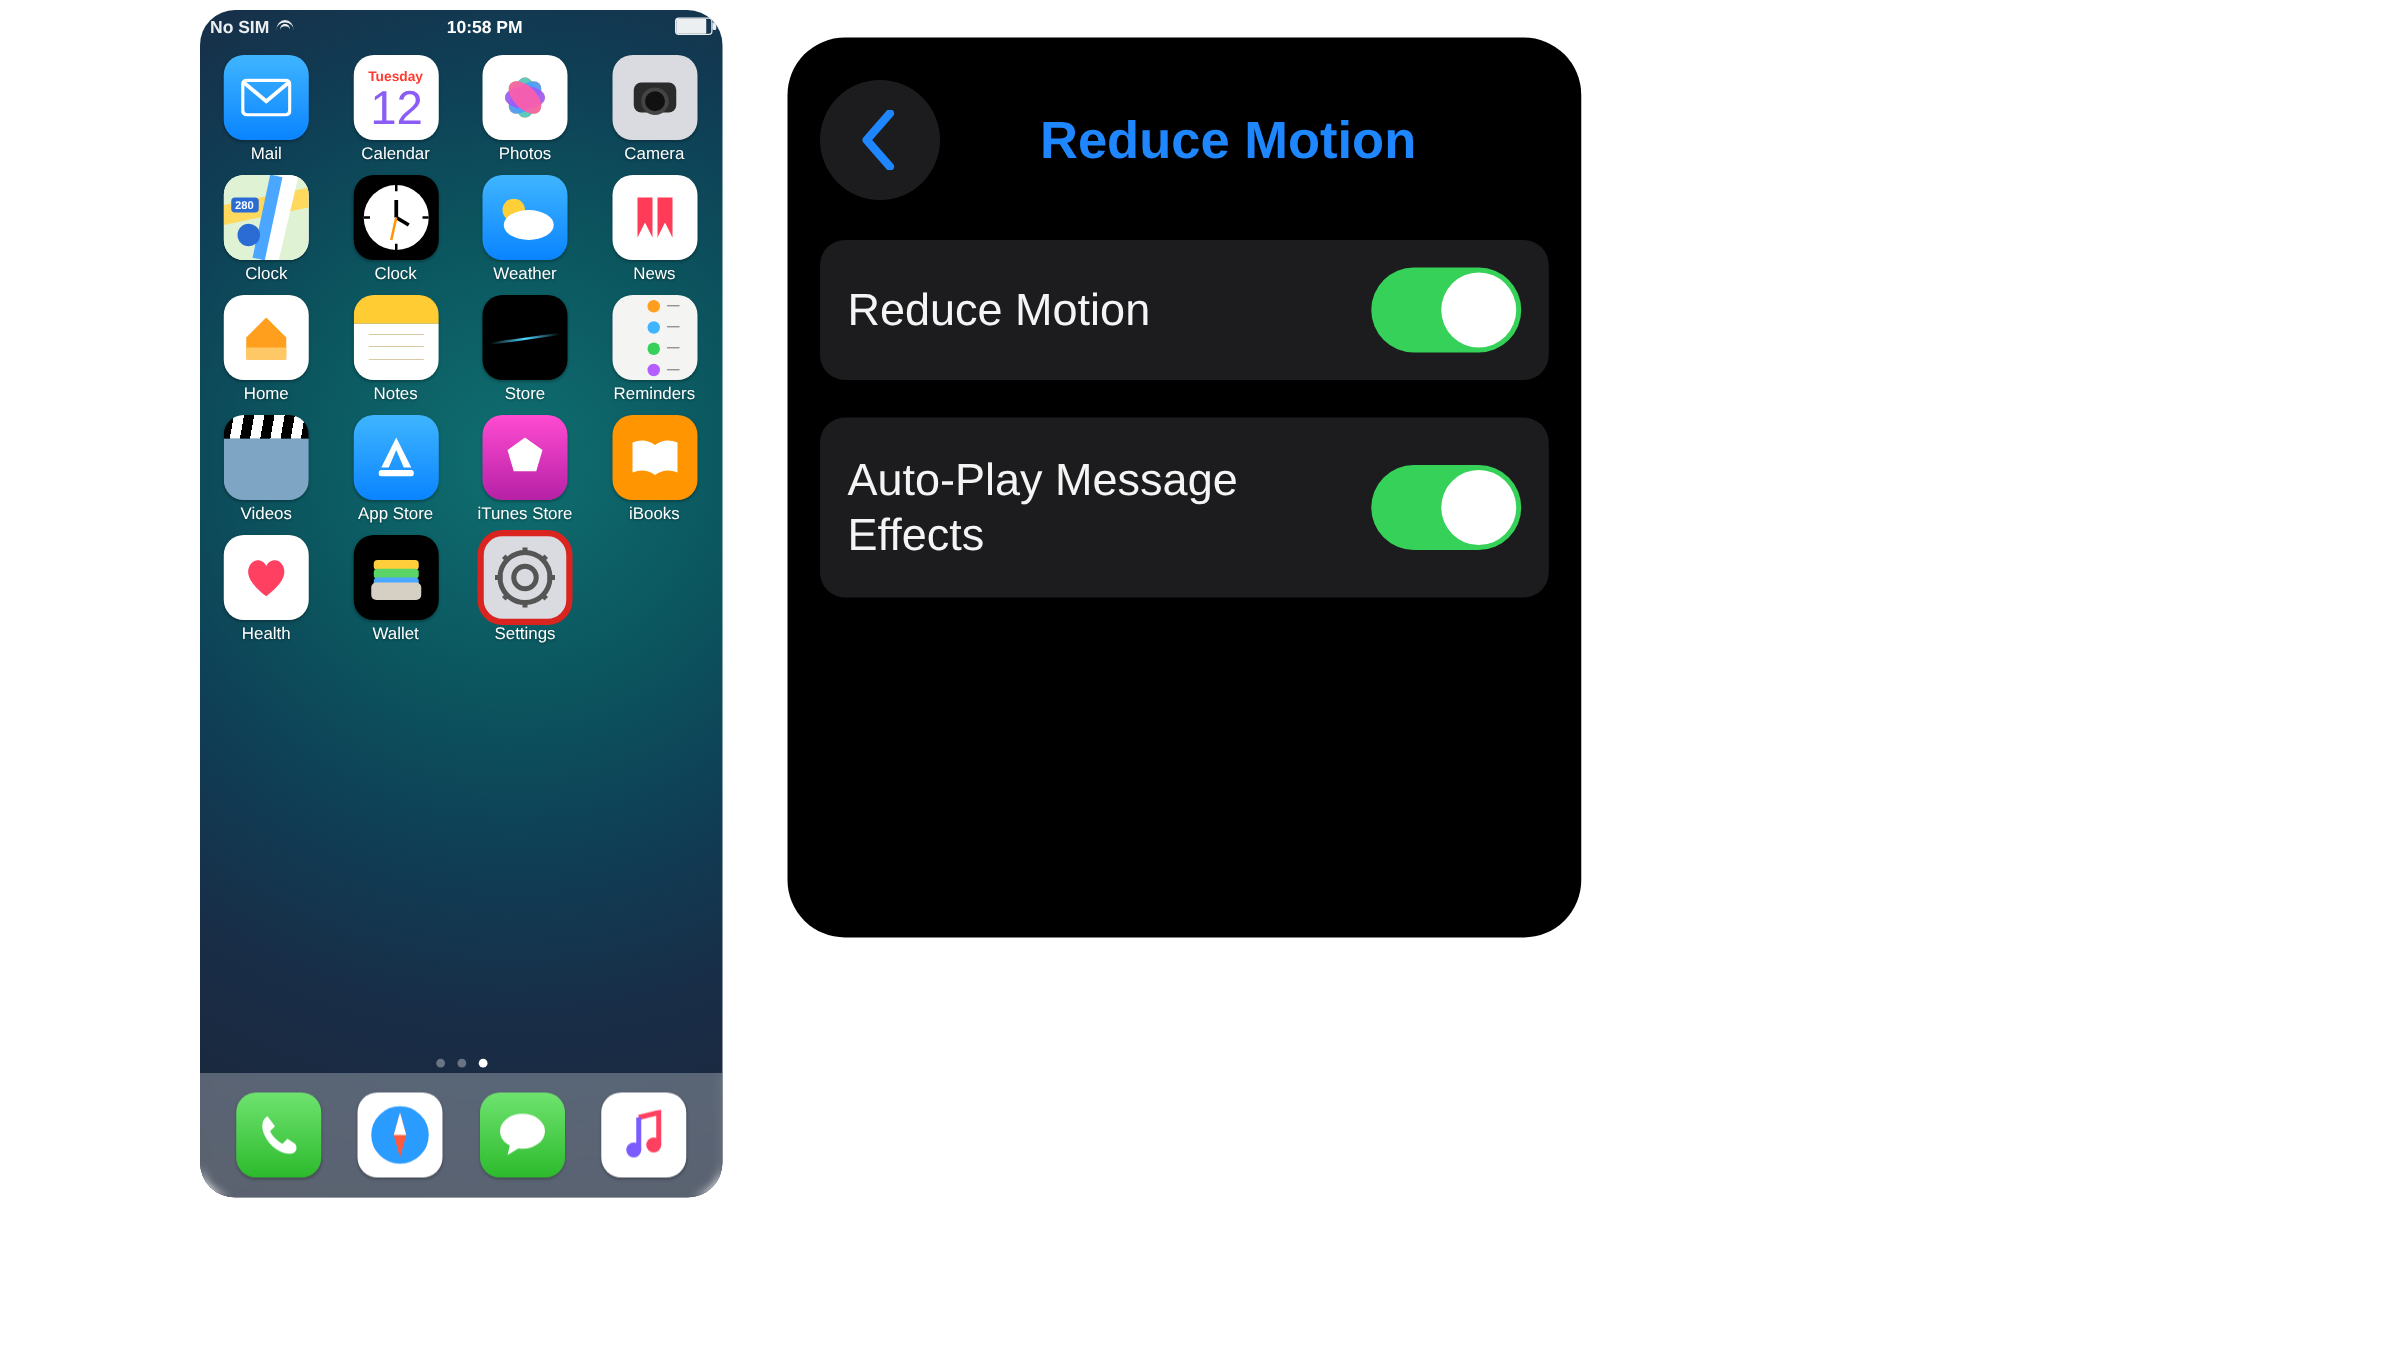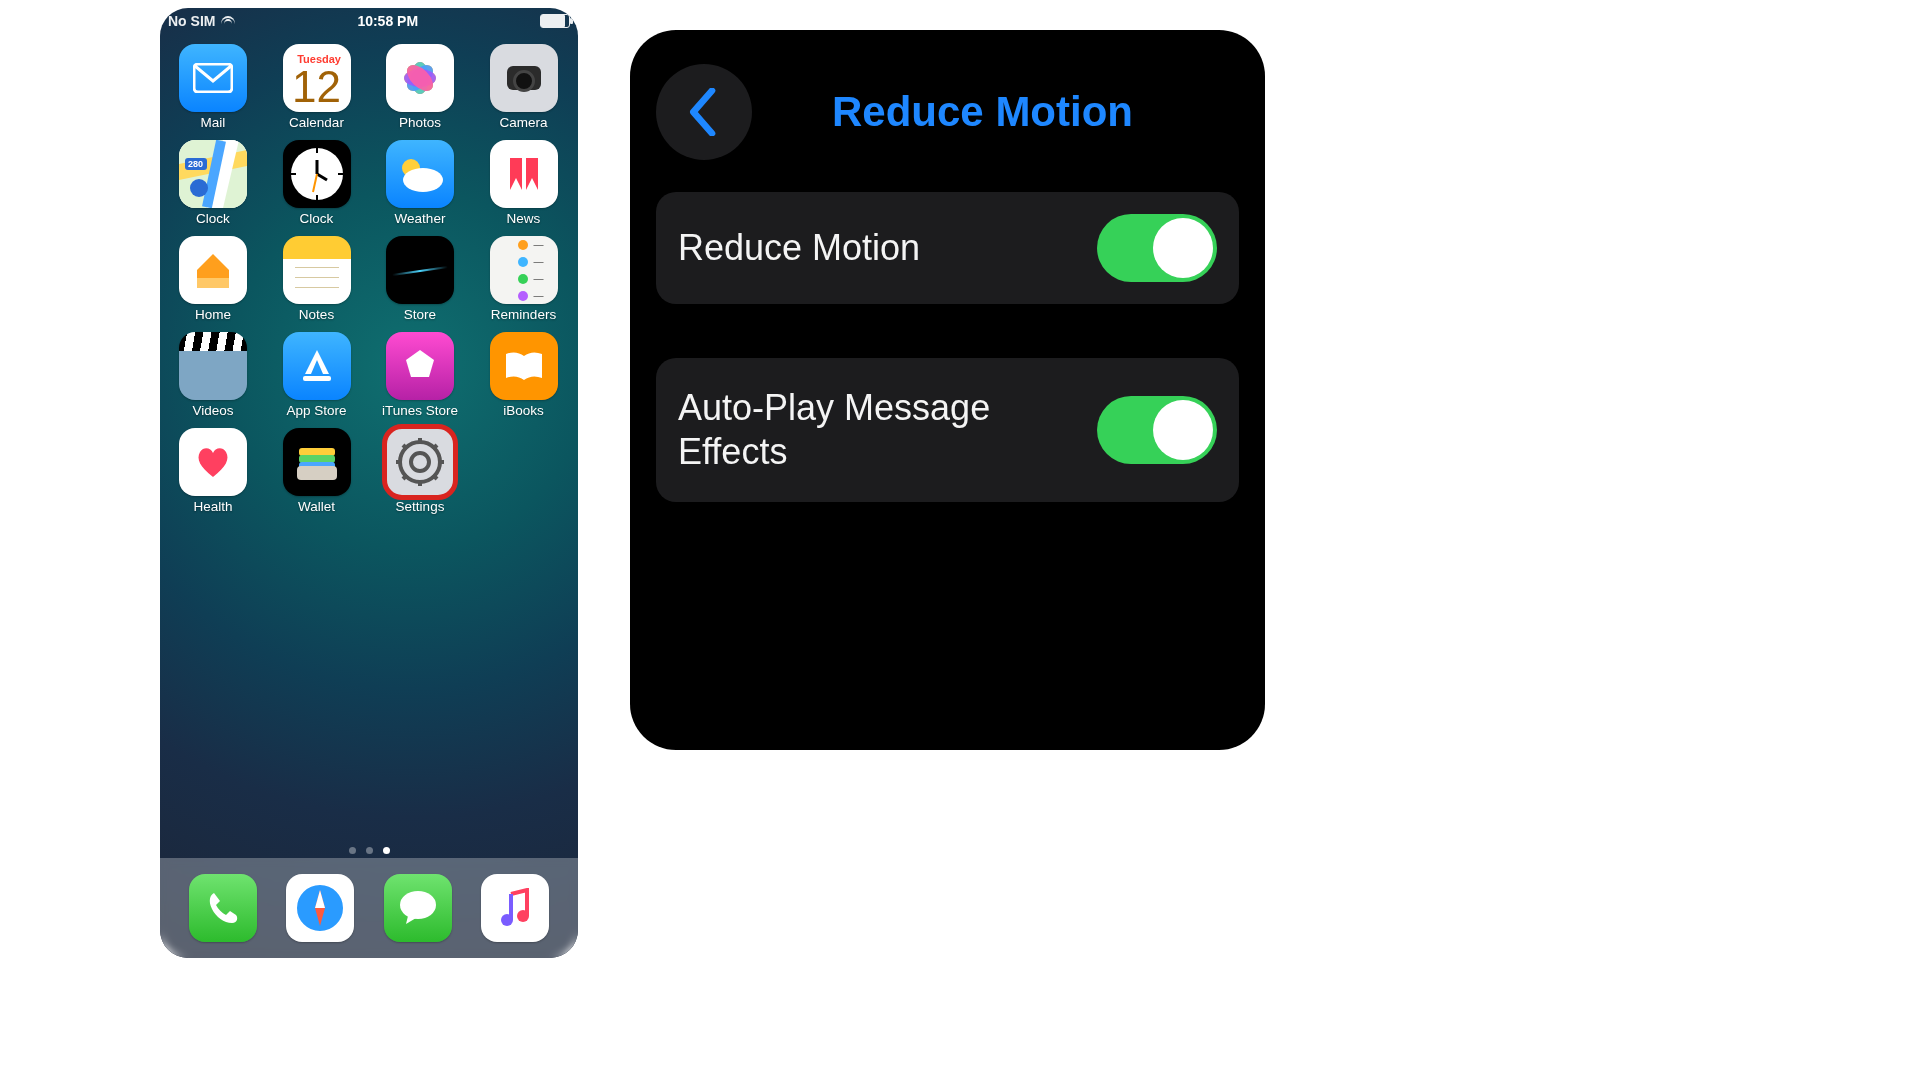--- a/index.html
+++ b/index.html
@@ -86,21 +86,21 @@
   .bg-blue  { background: linear-gradient(180deg,#3fb5ff,#0a84ff); color:#fff; }
   .bg-black { background:#000; color:#fff; }
   .bg-orange{ background:#ff9500; color:#fff; }
   .bg-mag   { background: linear-gradient(180deg,#ff4bd1,#b621a6); color:#fff; }
   .bg-grey  { background:#d9dbe0; color:#555; }
   .bg-light { background:#f4f4f2; color:#444; }
 
   
   .cal-inner { text-align:right; line-height:1; }
   .cal-inner .dow { font-size:11px; color:#ff3b30; font-weight:600; display:block; margin-top:6px;}
-  .cal-inner .num { font-size:44px; color:#a16207; font-weight:300; display:block;}
+  .cal-inner .num { font-size:38px; color:#8b5cf6; font-weight:300; display:block;}
   .notes-inner { width:100%; height:100%; display:flex; flex-direction:column;}
   .notes-inner .top { height:34%; background:#ffcc33;}
   .notes-inner .body { flex:1; background:#fff; position:relative;}
   .notes-inner .body::before{content:"";position:absolute;left:12px;right:12px;top:8px;bottom:8px;
     background:repeating-linear-gradient(#d7c9a1 0 1px, transparent 1px 10px);}
   .stocks-line { position:absolute; left:6px; right:6px; top:50%; height:2px; background:linear-gradient(90deg,transparent,#4cd5ff,transparent); transform:rotate(-8deg);}
   .reminders-dots { display:flex; flex-direction:column; gap:6px; align-items:flex-start; padding-left:14px;}
   .reminders-dots div{ display:flex; align-items:center; gap:6px; font-size:10px; color:#555;}
   .reminders-dots span{ width:10px;height:10px;border-radius:50%;}
   .clapper { width:100%; height:100%; display:flex; flex-direction:column;}
@@ -151,21 +151,21 @@
     font-size:42px;font-weight:600;color:#1e87ff;
     margin-left: 50px;
   }
   .row{
     margin-top:32px;
     background:#1c1c1e;
     border-radius:20px;
     padding:22px 22px;
     display:flex;align-items:center;justify-content:space-between;
   }
-  .row.tall{ padding-top:28px; padding-bottom:28px; margin-top:54px; }
+  .row.tall{ padding-top:28px; padding-bottom:28px; margin-top:30px; }
   .row .txt{
     font-size:36px;line-height:1.22;color:#f4f4f4;font-weight:400;max-width:410px;
   }
   .toggle{
     position:relative;width:120px;height:68px;border-radius:68px;background:#36d158;border:none;cursor:pointer;
   }
   .toggle .knob{
     position:absolute;right:4px;top:4px;width:60px;height:60px;border-radius:50%;background:#fff;
   }
   .desc{

